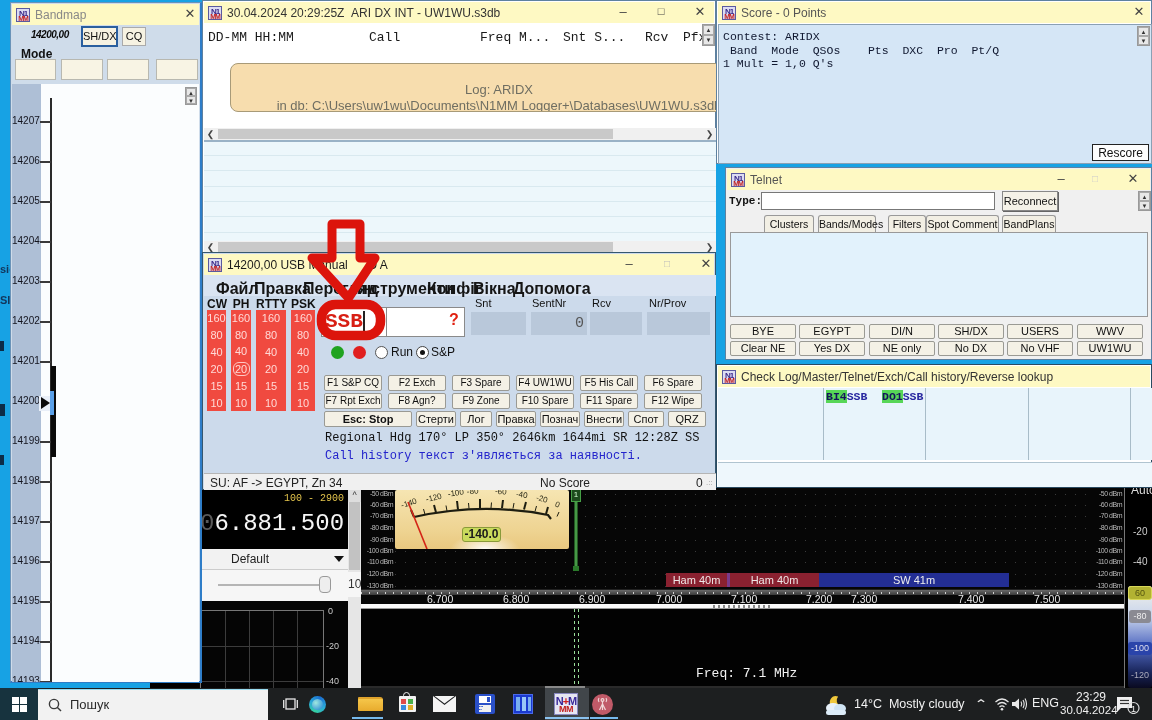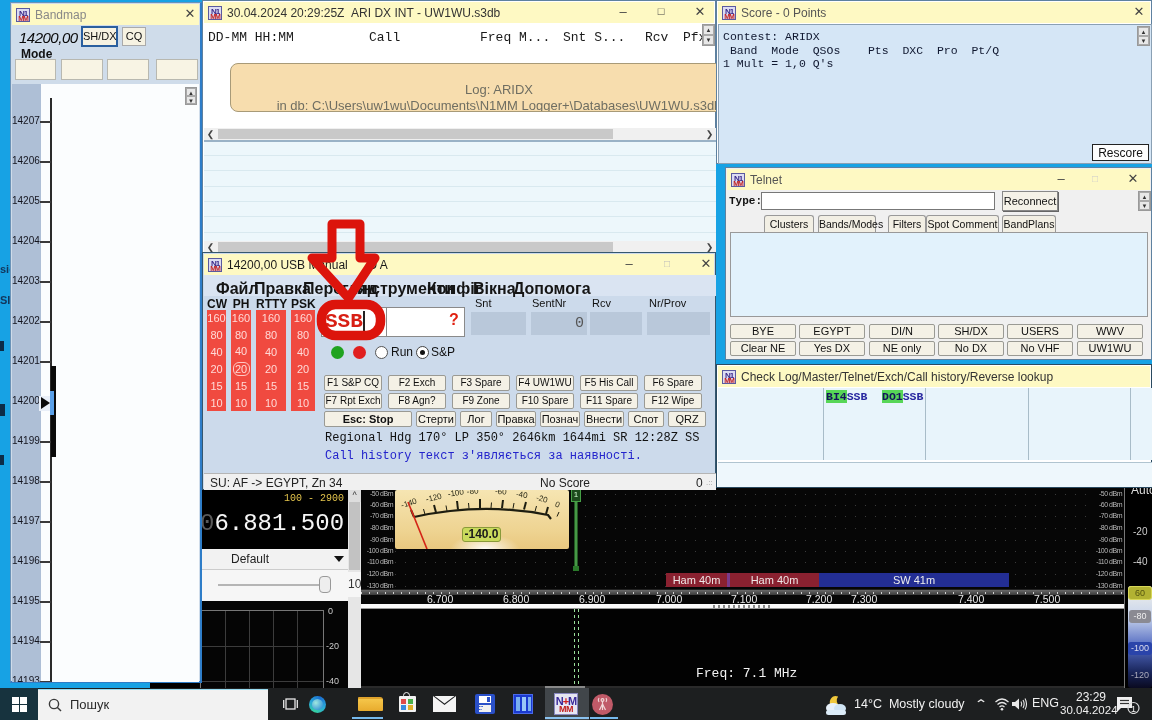--- a/index.html
+++ b/index.html
@@ -413,21 +413,21 @@
 
 <div class="win" style="left:10px;top:2px;width:192px;height:681px;background:#cfdcea;border-color:#6a93b8;border-right:2px solid #2e7dc8;border-bottom:2px solid #2e7dc8">
   <div class="tbar">
       <div class="nicon">
         <i class="t1">N1</i>
         <i class="t2">MM</i>
       </div>
       <div class="ttext" style="color:#888">Bandmap</div>
     </div>
   <div class="wbtn" style="left:171px">✕</div>
-  <div class="a" style="left:8px;top:26px;font-size:15px;font-weight:normal;font-style:italic;color:#0a0a0a;letter-spacing:-0.5px">14200,00</div>
+  <div class="a" style="left:20px;top:26px;font-size:10px;font-weight:bold;font-style:italic;color:#0a0a0a;letter-spacing:-0.5px">14200,00</div>
   <div class="a" style="left:70px;top:23px;width:37px;height:21px;background:#f6f2e2;border:2px solid #2a5f9f;text-align:center;font-size:11px;color:#111;line-height:17px">SH/DX</div>
   <div class="a" style="left:111px;top:24px;width:24px;height:19px;background:#f6f2e2;border:1px solid #aaa;text-align:center;font-size:11px;color:#111;line-height:17px">CQ</div>
   <div class="a" style="left:10px;top:44px;font-size:12px;font-weight:bold;color:#111">Mode</div>
   <div class="crbox" style="left:4px;top:56px;width:41px;height:21px"></div>
   <div class="crbox" style="left:50px;top:56px;width:42px;height:21px"></div>
   <div class="crbox" style="left:96px;top:56px;width:42px;height:21px"></div>
   <div class="crbox" style="left:145px;top:56px;width:42px;height:21px"></div>
   <div class="a" style="left:1px;top:81px;width:187px;height:598px;background:#fbfdfe;overflow:hidden">
   <div class="a" style="left:0;top:0;width:29px;height:598px;background:#aebfd6"></div>
   <div class="a" style="left:38px;top:14px;width:2px;height:584px;background:#2a2a2a"></div>

